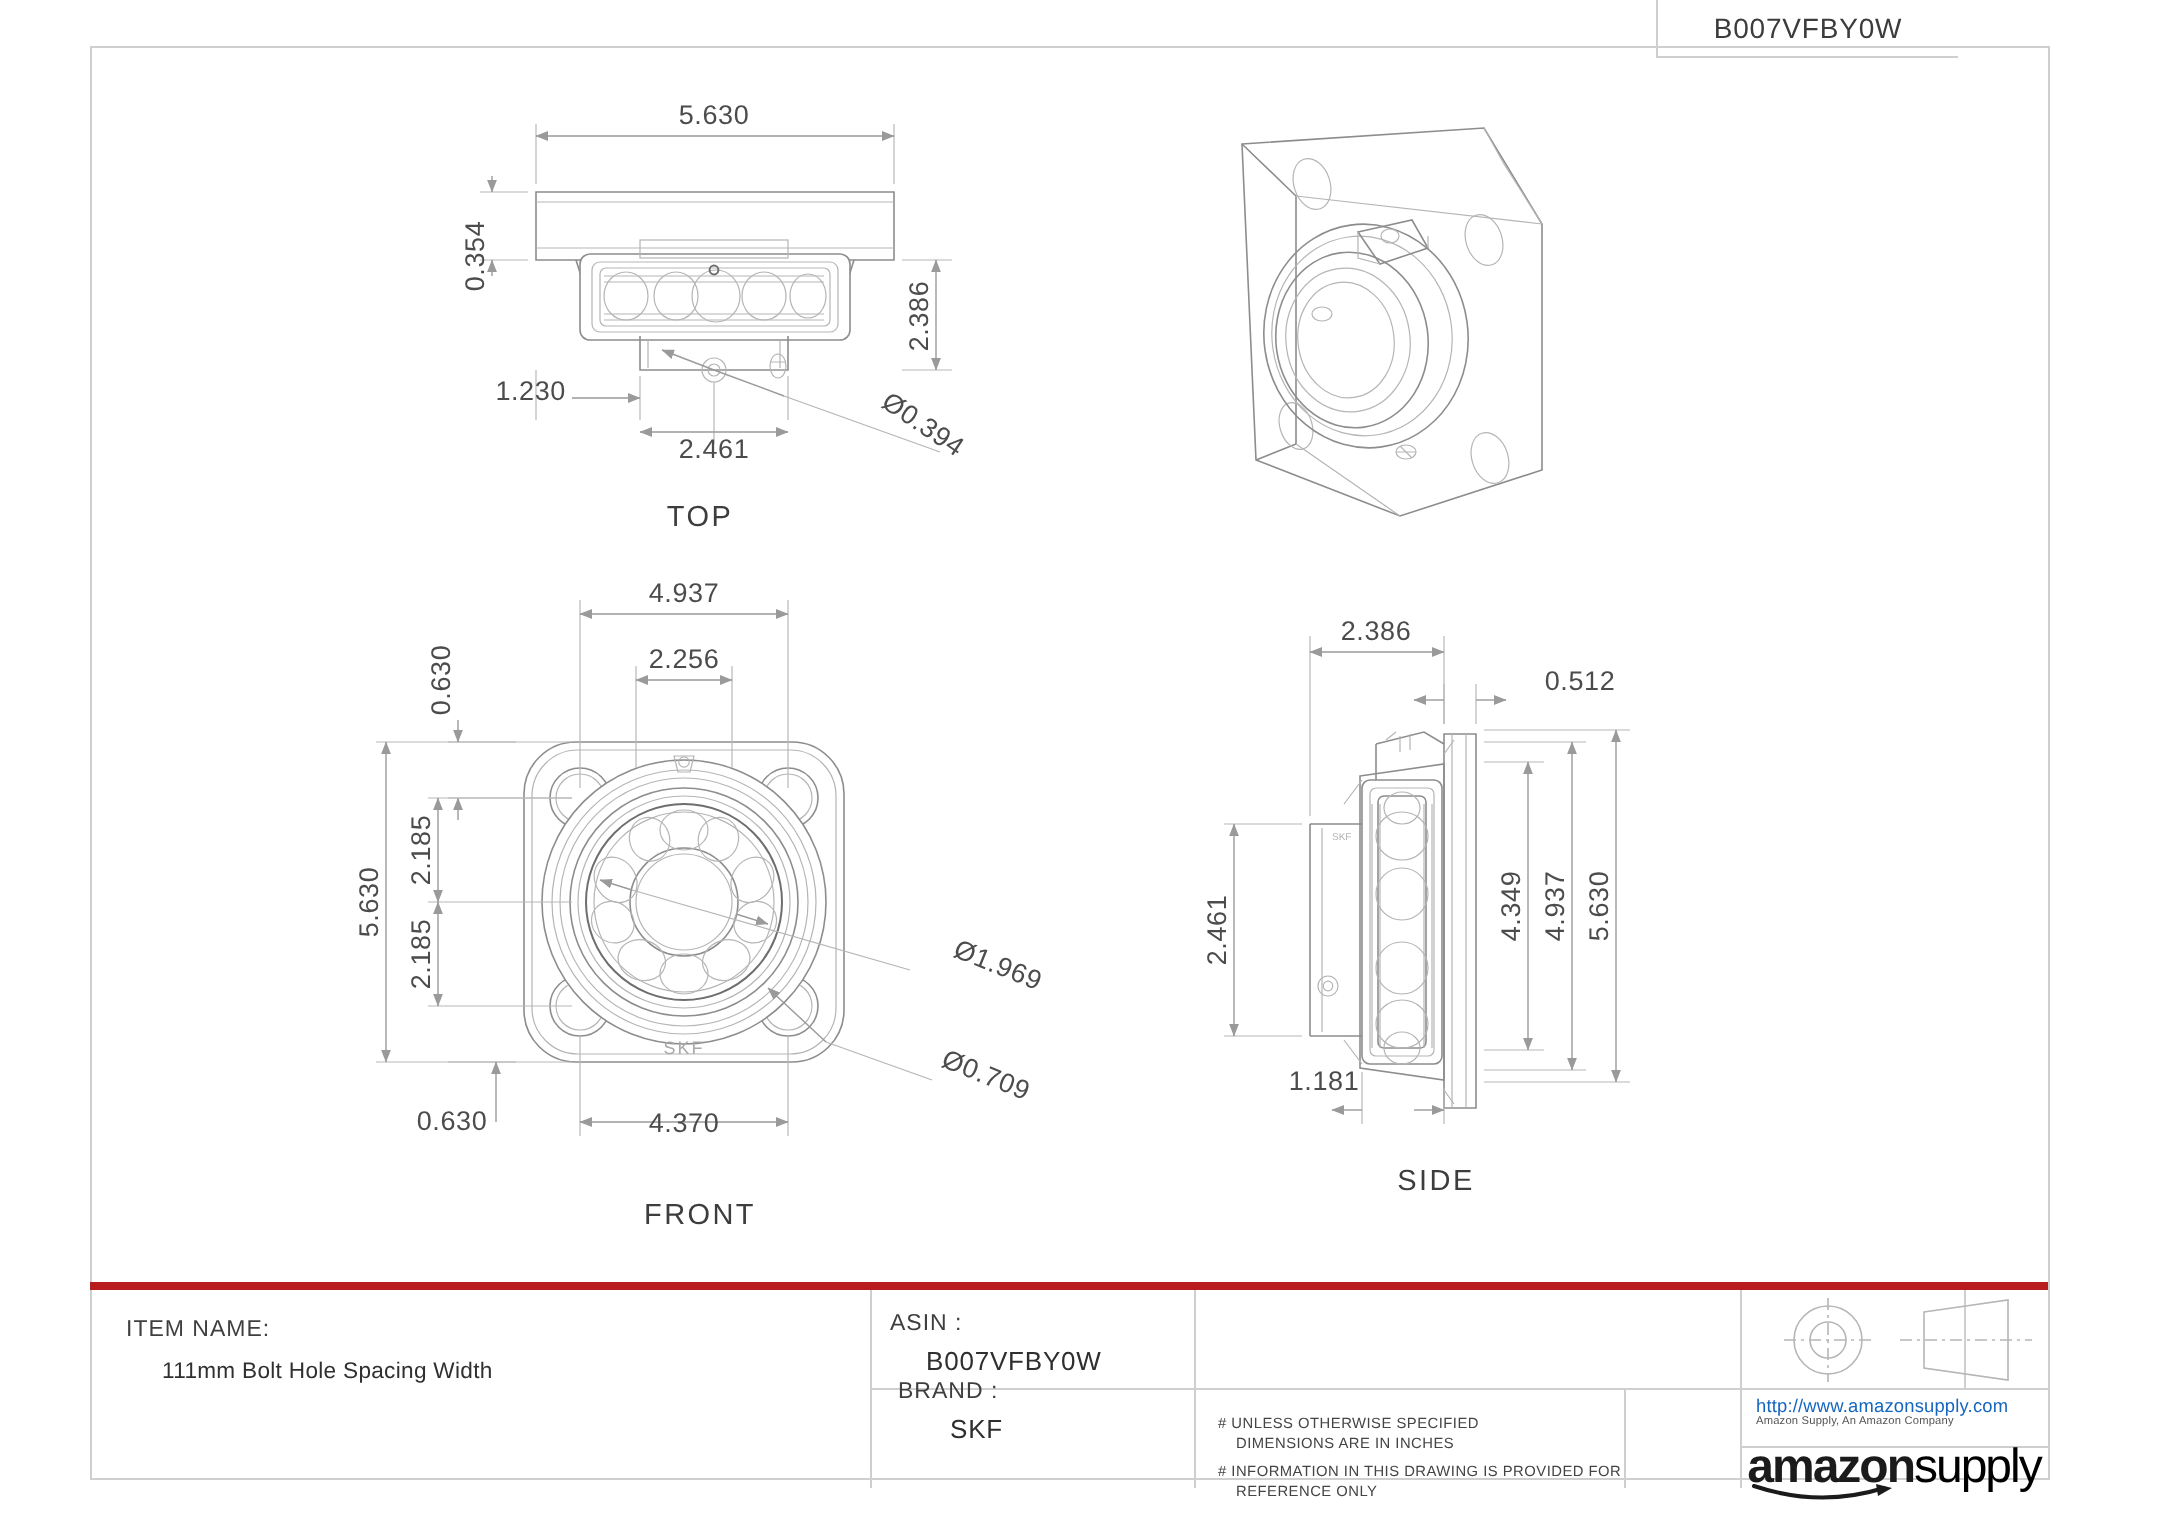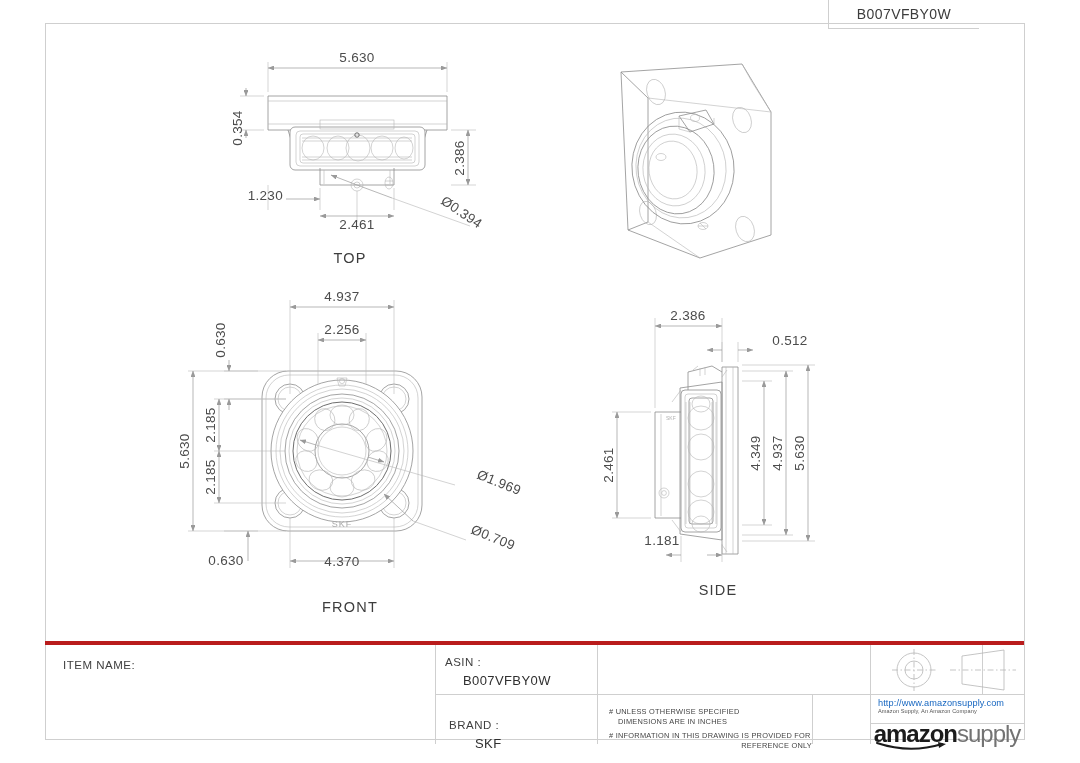--- a/index.html
+++ b/index.html
@@ -29,21 +29,21 @@
   .vline{position:absolute;top:0;width:1px;height:99px;background:#cfcfcf;}
   .hline{position:absolute;height:1px;background:#cfcfcf;}
   .lbl{font-size:11.5px;color:#3f3f3f;letter-spacing:.5px;}
   .val{font-size:13px;color:#2f2f2f;letter-spacing:.4px;}
   .itemtxt{font-size:11.3px;color:#303030;line-height:1.55;letter-spacing:.15px;}
   .noteline{font-size:7.4px;color:#444;letter-spacing:.25px;line-height:1.35;}
   .urltxt{font-size:9.2px;color:#1666c0;letter-spacing:.1px;}
   .subtxt{font-size:5.6px;color:#555;letter-spacing:.1px;}
   .logo{font-size:24px;letter-spacing:-1px;line-height:1;}
   .logo .a{color:#1b1b1b;font-weight:600;}
-  .logo .s{color:#737373;font-weight:400;margin-top:20px;}
+  .logo .s{color:#000000;font-weight:400;margin-top:20px;}
 </style>
 </head>
 <body>
 
 <div class="sheet"></div>
 
 <div class="asin-box">
   <span>B007VFBY0W</span>
 </div>
 
@@ -318,39 +318,40 @@
     <div class="vline" style="left:825px;"></div>
     <div class="hline" style="left:390px;top:49px;width:435px;"></div>
     <div class="vline" style="left:767px;top:49px;height:50px;"></div>
     <div class="hline" style="left:825px;top:49px;width:154px;"></div>
     <div class="hline" style="left:825px;top:78px;width:154px;"></div>
     <div class="vline" style="left:937px;top:0px;height:49px;"></div>
 
     <div class="cell" style="left:0;top:0;width:390px;height:99px;padding:14px 0 0 18px;">
       <div class="lbl">ITEM NAME:</div>
       <div class="itemtxt" style="margin-top:7px;padding-left:18px;">
+        <div>111mm Bolt Hole Spacing Width</div>
       </div>
     </div>
 
     <div class="cell" style="left:386px;top:0;width:162px;height:49px;padding:11px 0 0 14px;">
       <div class="lbl">ASIN :</div>
       <div class="val" style="margin-top:5px;padding-left:18px;">B007VFBY0W</div>
     </div>
 
-    <div class="cell" style="left:390px;top:63px;width:162px;height:50px;padding:11px 0 0 14px;">
+    <div class="cell" style="left:390px;top:34px;width:162px;height:50px;padding:11px 0 0 14px;">
       <div class="lbl">BRAND :</div>
       <div class="val" style="margin-top:5px;padding-left:26px;">SKF</div>
     </div>
 
 
     <div class="cell" style="left:552px;top:49px;width:215px;height:50px;padding:13px 0 0 12px;">
       <div class="noteline"># UNLESS OTHERWISE SPECIFIED</div>
       <div class="noteline" style="padding-left:9px;">DIMENSIONS ARE IN INCHES</div>
       <div class="noteline" style="margin-top:4px;"># INFORMATION IN THIS DRAWING IS PROVIDED FOR</div>
-      <div class="noteline" style="padding-left:9px;text-align:right;">REFERENCE ONLY</div>
+      <div class="noteline" style="padding-left:9px;">REFERENCE ONLY</div>
     </div>
 
     <div class="cell" style="left:825px;top:0;width:154px;height:49px;">
       <svg width="154" height="49">
         <g stroke="#b6b6b6" stroke-width="0.8" fill="none">
           <circle cx="44" cy="25" r="17"></circle>
           <circle cx="44" cy="25" r="9"></circle>
           <path d="M22,25 L66,25 M44,4 L44,46" stroke-dasharray="6 2.5 1.5 2.5"></path>
           <path d="M92,11 L134,5 L134,45 L92,39 Z"></path>
           <path d="M80,25 L146,25" stroke-dasharray="6 2.5 1.5 2.5"></path>

